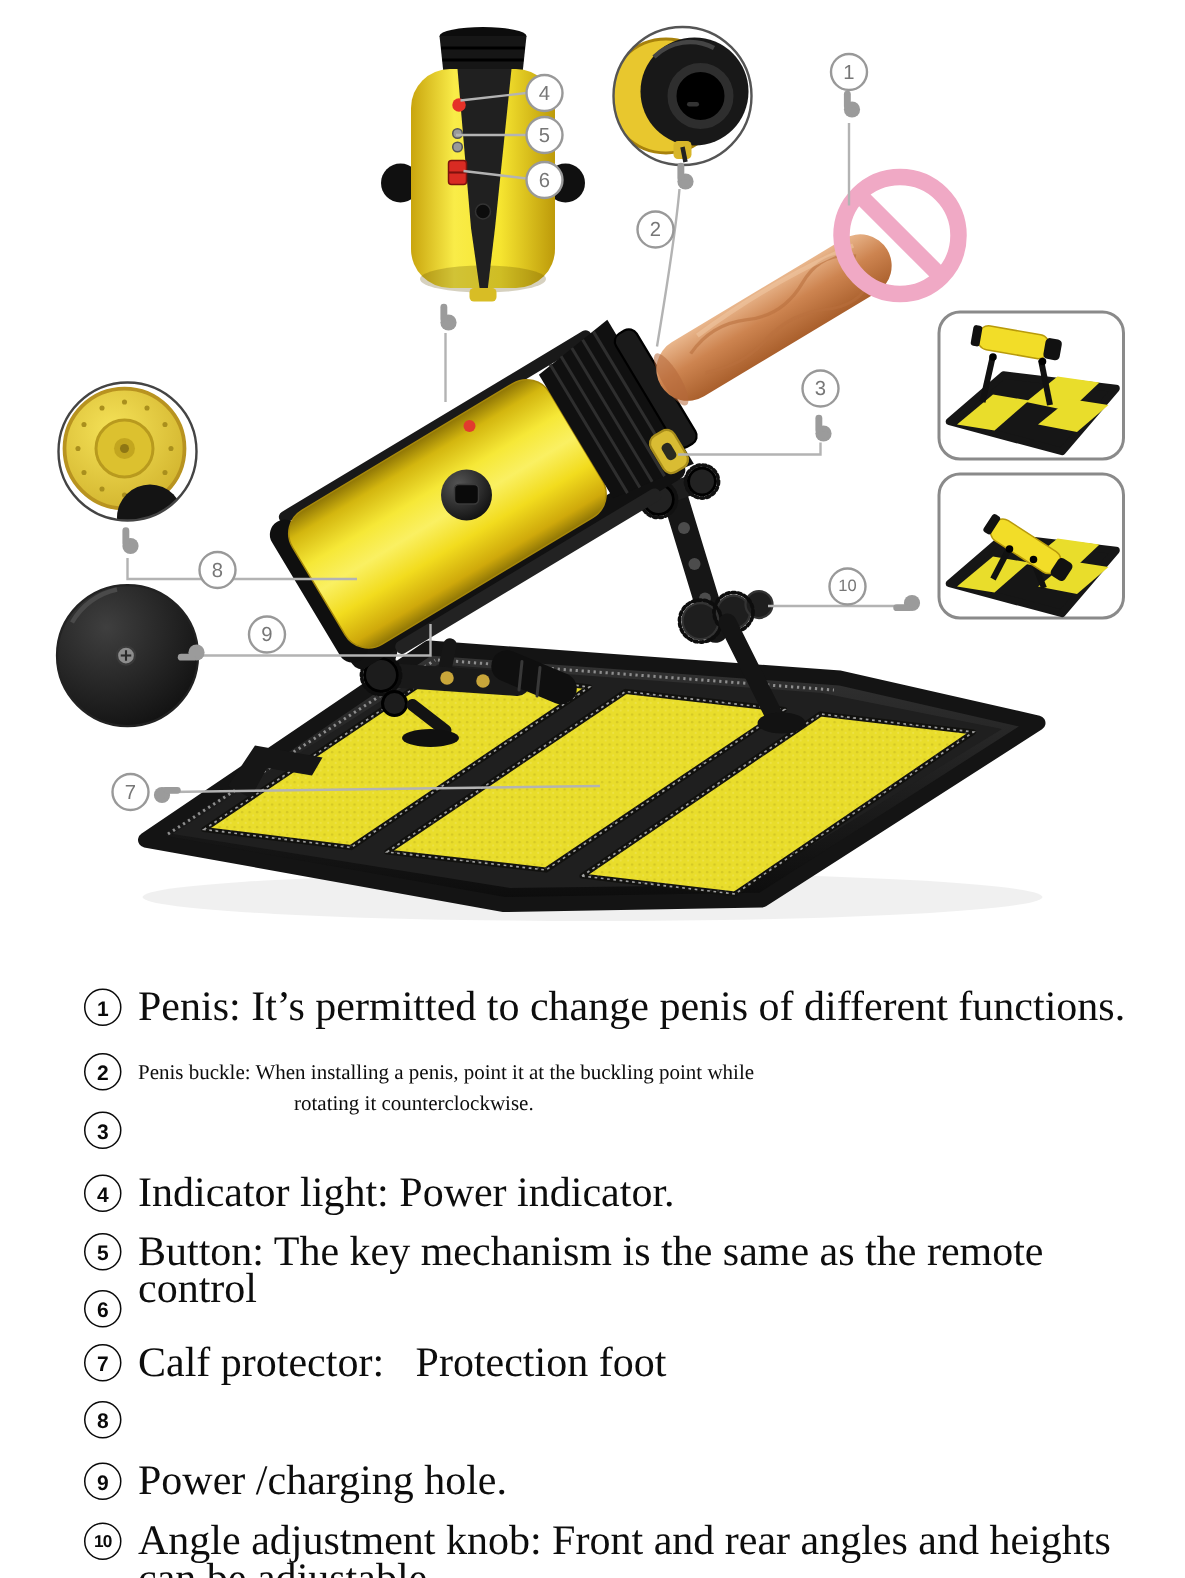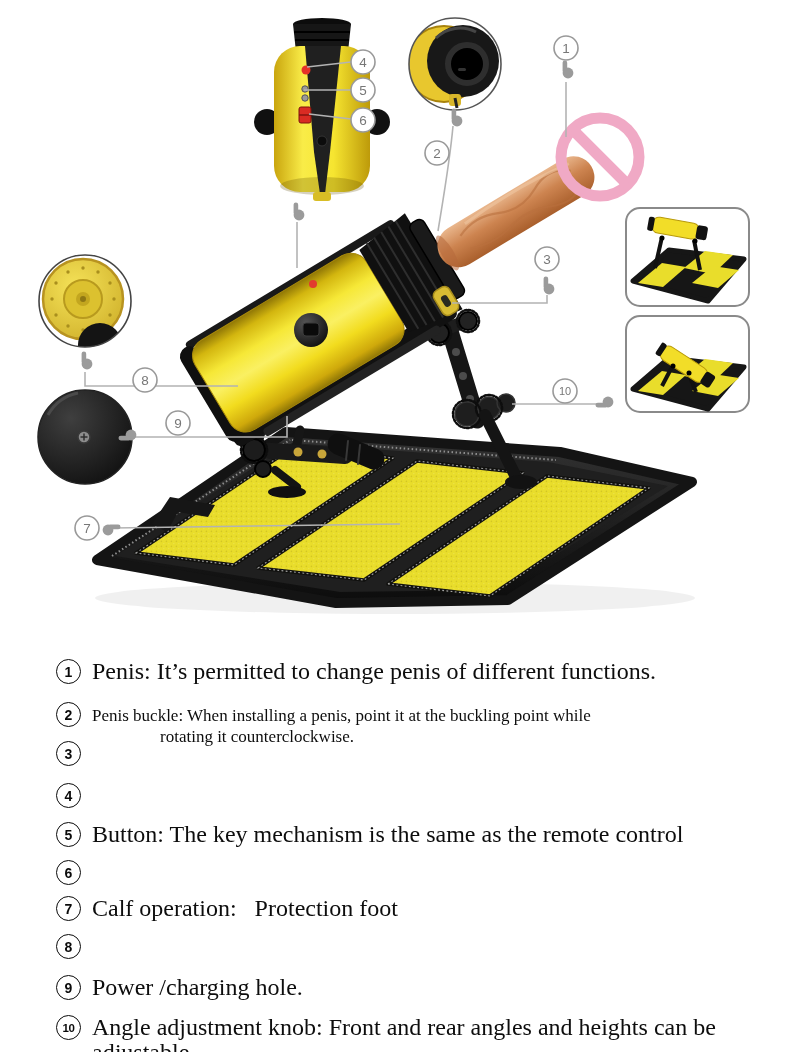--- a/index.html
+++ b/index.html
@@ -6,23 +6,23 @@
   .canvas{position:relative;width:790px;height:1052px;background:#fff;overflow:hidden;
           font-family:"Liberation Serif", serif;}
   .diagram-svg{position:absolute;top:0;left:0;}
   .parts-list{position:absolute;top:0;left:0;width:790px;height:1052px;}
   .row{position:absolute;left:56px;display:flex;gap:11px;align-items:flex-start;width:720px;}
   .num{width:25px;height:25px;border:1.7px solid #0a0a0a;border-radius:50%;box-sizing:border-box;
        display:flex;align-items:center;justify-content:center;flex:none;
        font-family:"Liberation Sans", sans-serif;font-weight:bold;font-size:14px;color:#0a0a0a;
        padding-top:1px;}
   .num-10{font-size:11.5px;letter-spacing:-0.5px;}
-  .txt{font-size:24px;color:#0d0d0d;white-space:pre-wrap;line-height:25px;padding-top:0px;}
-  .t2{font-size:17px;line-height:21px;padding-top:3px;}
-  .line2{display:block;margin-left:68px;font-family:Liberation Serif, serif;}
+  .txt{font-size:28px;color:#0d0d0d;white-space:pre-wrap;line-height:25px;padding-top:0px;}
+  .t2{font-size:14px;line-height:21px;padding-top:3px;}
+  .line2{display:block;margin-left:104px;font-family:Liberation Serif, serif;}
   text.lbl{font-family:"Liberation Sans", sans-serif;fill:#777;}
 </style>
 </head>
 <body>
 
 <div class="canvas">
 
 <svg class="diagram-svg" width="790" height="648" viewBox="0 0 790 648">
   <defs>
     <linearGradient id="gBody" x1="0" y1="0" x2="0" y2="1">
@@ -348,31 +348,32 @@
   </div>
   <div class="row" style="top:702px">
     <span class="num">2</span>
     <span class="txt t2"><span>Penis buckle: When installing a penis, point it at the buckling point while</span><span class="line2">rotating it counterclockwise.</span></span>
   </div>
   <div class="row" style="top:741px">
     <span class="num">3</span>
   </div>
   <div class="row" style="top:783px">
     <span class="num">4</span>
+    <span class="txt">Indicator light: Power indicator.</span>
   </div>
   <div class="row" style="top:822px">
     <span class="num">5</span>
     <span class="txt">Button: The key mechanism is the same as the remote control</span>
   </div>
   <div class="row" style="top:860px">
     <span class="num">6</span>
   </div>
   <div class="row" style="top:896px">
     <span class="num">7</span>
-    <span class="txt">Calf operation:   Protection foot</span>
+    <span class="txt">Calf protector:   Protection foot</span>
   </div>
   <div class="row" style="top:934px">
     <span class="num">8</span>
   </div>
   <div class="row" style="top:975px">
     <span class="num">9</span>
     <span class="txt">Power /charging hole.</span>
   </div>
   <div class="row" style="top:1015px">
     <span class="num num-10">10</span>

